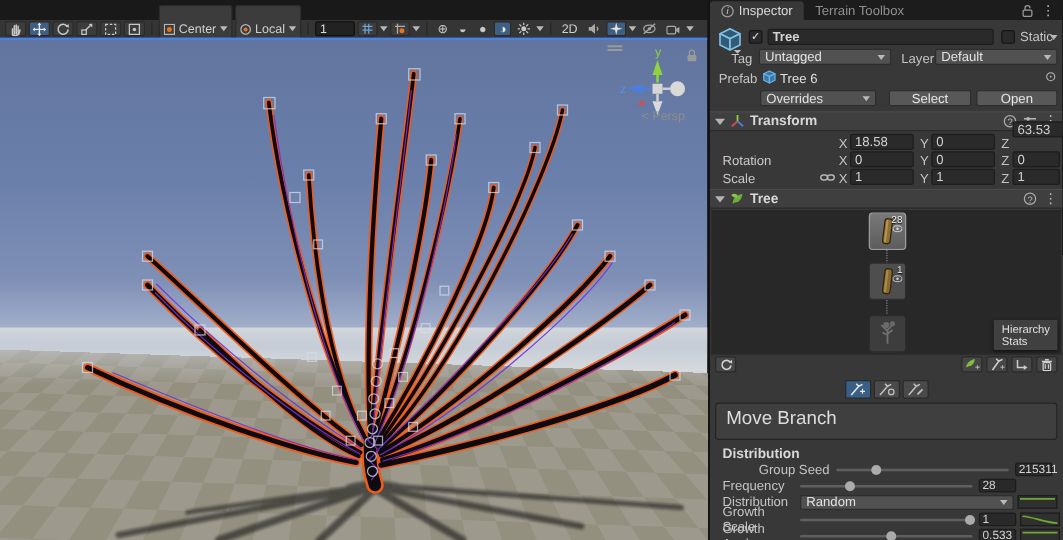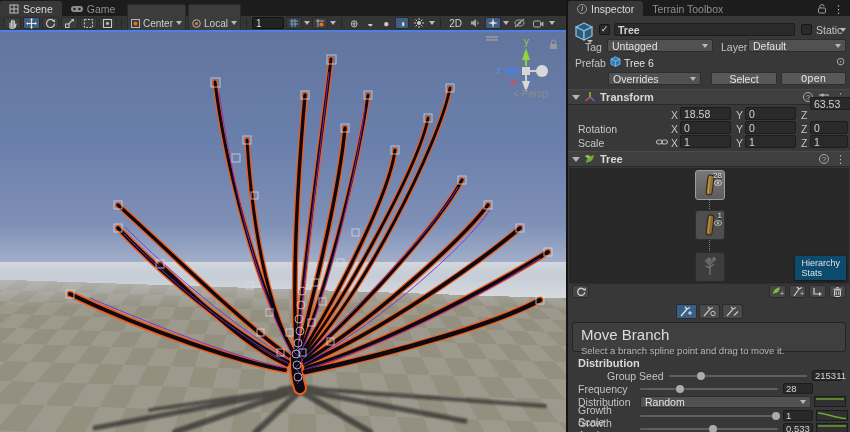--- a/index.html
+++ b/index.html
@@ -62,21 +62,21 @@
   .comp-title{font-weight:bold;font-size:11px;color:#d8d8d8;}
   .hdr-icons{margin-left:auto;display:flex;align-items:center;gap:6px;}
   .help-circle{width:10px;height:10px;border-radius:50%;border:1px solid #aaa;color:#bbb;font-size:7.5px;display:flex;align-items:center;justify-content:center;box-sizing:border-box;}
   .axis-lab{color:#c4c4c4;font-size:10.5px;width:9px;text-align:left;}
   
   #tree-canvas{position:absolute;left:1px;right:1px;background:#282828;border-bottom:1px solid #222;}
   .node{position:absolute;width:30px;height:30px;border-radius:3px;box-sizing:border-box;}
   .node .count{position:absolute;top:0px;right:2px;font-size:8px;color:#f0f0f0;text-shadow:0 1px 1px #000;}
   .node .eye{position:absolute;top:9px;right:2px;}
   #node-connector{position:absolute;border-left:1px dotted #808080;width:0;}
-  #stats-box{position:absolute;right:3px;bottom:3px;background:#0c4a6e;color:#e0e0e0;font-size:9px;line-height:10px;
+  #stats-box{position:absolute;right:3px;bottom:3px;background:#404040;color:#e0e0e0;font-size:9px;line-height:10px;
       padding:2px 6px;border-radius:1px;box-shadow:0 1px 3px rgba(0,0,0,.5);}
   #tree-toolbar{position:absolute;left:1px;right:1px;height:16px;background:#383838;border-top:1px solid #2c2c2c;
       display:flex;align-items:center;padding:0 3px;box-sizing:border-box;}
   .tt-btn{width:17px;height:13px;display:flex;align-items:center;justify-content:center;background:#464646;
       border:1px solid #2b2b2b;border-radius:2px;box-sizing:border-box;}
   
   #branch-tools{position:absolute;left:0;right:0;display:flex;justify-content:center;gap:2px;}
   .bt-btn{width:21px;height:15px;background:#4a4a4a;border:1px solid #2b2b2b;border-radius:2px;
       display:flex;align-items:center;justify-content:center;box-sizing:border-box;}
   .bt-btn.on{background:#3a5f85;}
@@ -93,40 +93,20 @@
         color:#d2d2d2;font-size:9.5px;display:flex;align-items:center;padding:0 2px;box-sizing:border-box;margin-right:3px;}
   .curve{width:32px;flex:0 0 32px;height:11px;background:#303030;border:1px solid #1c1c1c;box-sizing:border-box;}
   .ddown.dist{width:171px;flex:0 0 171px;height:12px;margin-right:3px;}
 </style>
 </head>
 <body>
 
 <div id="app">
 
   <div id="scene-pane">
-    <div class="tabbar">
-      <div class="tab active">
-        <svg width="10" height="10" viewBox="0 0 10 10">
-            <g stroke="#bdbdbd" stroke-width="1" fill="none">
-              <rect x="1" y="1" width="8" height="8"></rect>
-              <line x1="5" y1="1" x2="5" y2="9"></line>
-              <line x1="1" y1="5" x2="9" y2="5"></line>
-            </g>
-          </svg>
-        <span>Scene</span>
-      </div>
-      <div class="tab">
-        <svg width="12" height="8" viewBox="0 0 12 8">
-            <rect x="0" y="1" width="12" height="6" rx="3" fill="#8f8f8f"></rect>
-            <circle cx="3.5" cy="4" r="1.2" fill="#1c1c1c"></circle>
-            <circle cx="8.5" cy="4" r="1.2" fill="#1c1c1c"></circle>
-          </svg>
-        <span>Game</span>
-      </div>
-    </div>
 
     <div id="scene-toolbar">
       <div class="tbtn">
           <svg width="11" height="11" viewBox="0 0 11 11">
             <path d="M3,10 V5 M4.5,9 V2.5 M6,9 V2 M7.5,9 V3 M3,10 Q5.5,11 8,9.5 L9,6" stroke="#c8c8c8" stroke-width="1.2" fill="none" stroke-linecap="round"></path>
           </svg>
         </div>
       <div class="tbtn on">
           <svg width="11" height="11" viewBox="0 0 11 11">
             <g stroke="#e8e8e8" stroke-width="1.1">
@@ -480,21 +460,21 @@
         </g>
       </svg>
     <span class="abs" style="left:56px;top:57px;font-size:10.5px;color:#e0e0e0;">Tree 6</span>
     <span class="abs" style="left:268px;top:55px;font-size:11px;color:#b5b5b5;">⊙</span>
 
     <div class="abs ddown" style="left:40px;top:72px;width:93px;">
       <span>Overrides</span>
         <span class="caret"></span>
     </div>
     <div class="abs btn" style="left:143px;top:72px;width:66px;">Select</div>
-    <div class="abs btn" style="left:213px;top:72px;width:65px;font-family:Liberation Mono, monospace;">Open</div>
+    <div class="abs btn" style="left:213px;top:72px;width:65px;">Open</div>
 
     <div class="comp-header" style="top:89px;">
       <span class="fold"></span>
       <svg width="12" height="12" viewBox="0 0 12 12">
           <line x1="6" y1="6" x2="6" y2="1" stroke="#8fd43c" stroke-width="1.4"></line>
           <line x1="6" y1="6" x2="1.5" y2="10" stroke="#d94c4c" stroke-width="1.4"></line>
           <line x1="6" y1="6" x2="10.5" y2="10" stroke="#4a7fe0" stroke-width="1.4"></line>
         </svg>
       <span class="comp-title">Transform</span>
       <span class="hdr-icons">
@@ -655,21 +635,20 @@
       <div class="bt-btn">
           <svg width="14" height="11" viewBox="0 0 14 11">
             <path d="M2,10 L8,3 M8,3 L6,1 M8,3 L11,1.5" stroke="#c0c0c0" stroke-width="1.2" fill="none"></path>
             <line x1="9" y1="9.5" x2="13" y2="5.5" stroke="#c0c0c0" stroke-width="1.4"></line>
           </svg>
         </div>
     </div>
 
     <div id="help-box" style="left:4px;top:322px;width:274px;height:30px;">
       <div class="hb-title">Move Branch</div>
-      <div class="hb-body">Select a branch spline point and drag to move it.</div>
     </div>
 
     <div id="dist-heading" style="left:10px;top:357px;">Distribution</div>
 
     <div class="drow" style="top:369px;padding-left:39px;">
       <span class="dlabel">Group Seed</span>
       <span class="slider">
           <span class="knob" style="left: 23%;"></span>
         </span>
       <span class="dval">215311</span>

